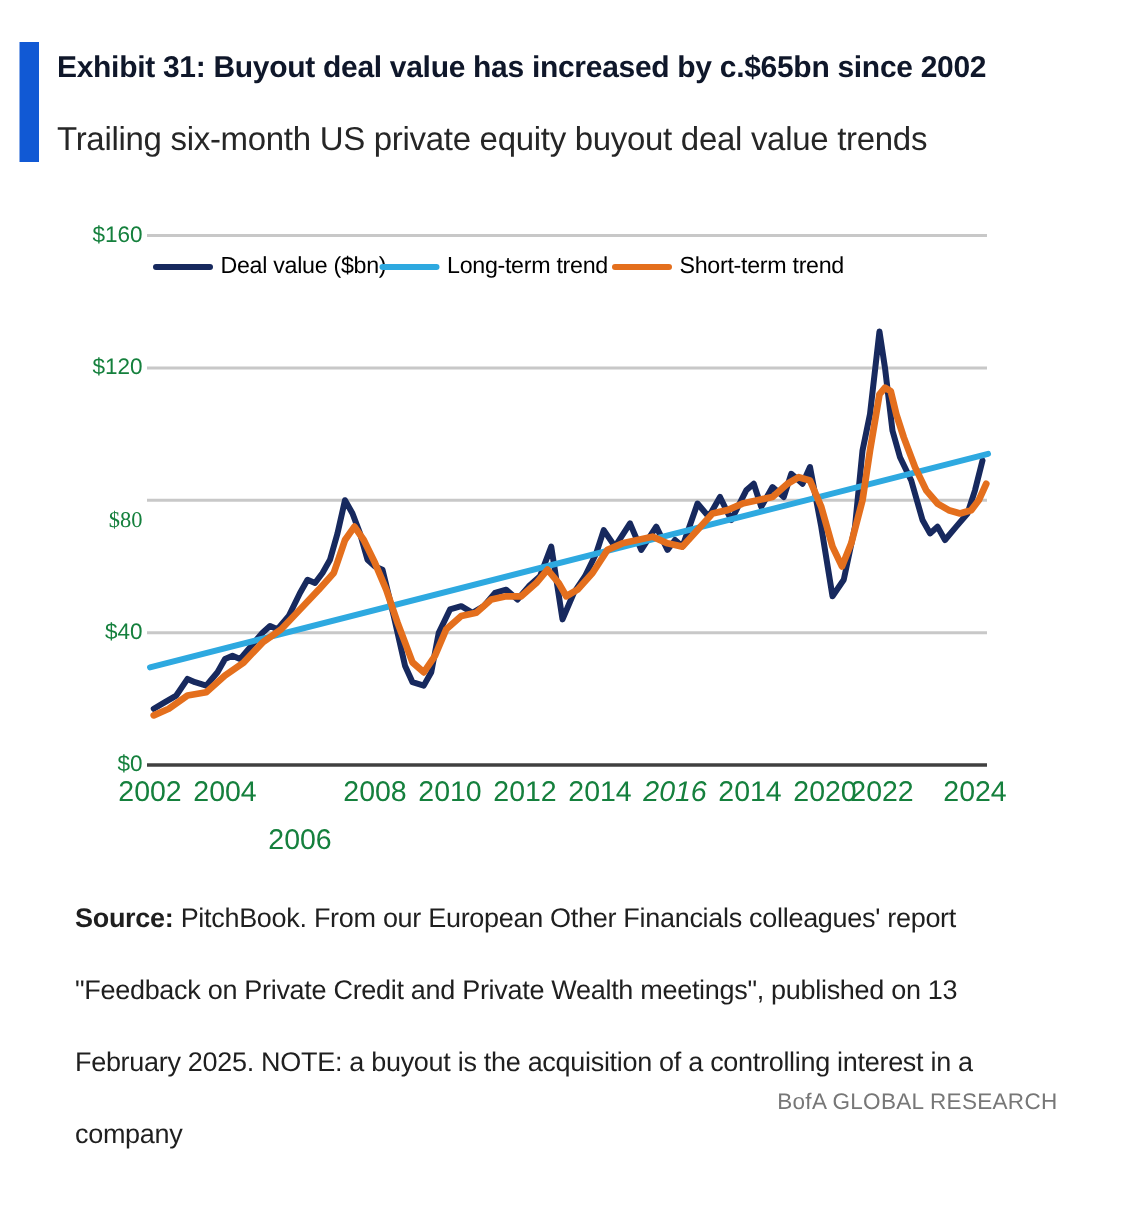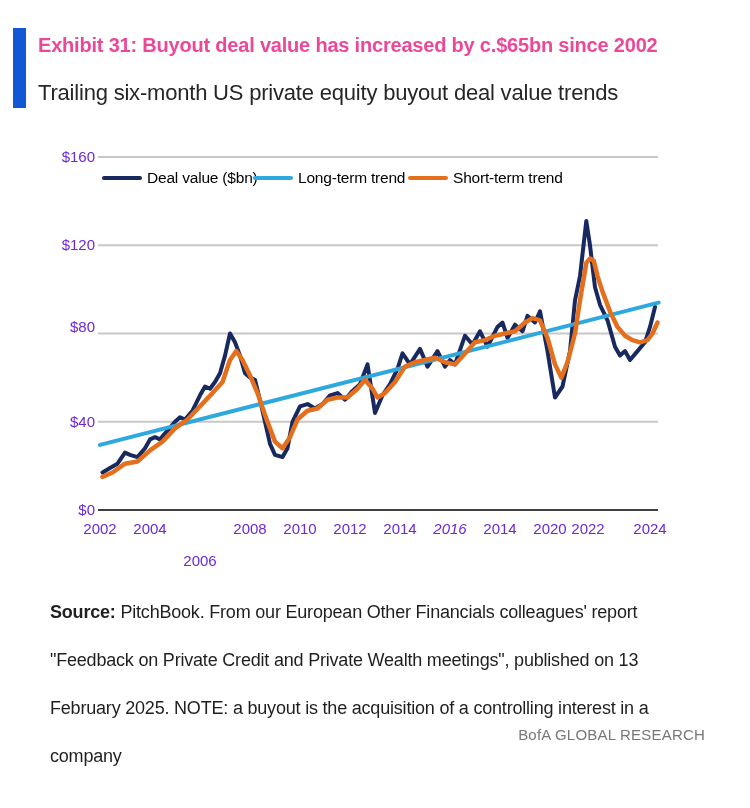--- a/index.html
+++ b/index.html
@@ -3,34 +3,34 @@
 <meta charset="utf-8">
 <style>
   html,body{margin:0;padding:0;background:#ffffff;}
   .page{
     position:relative;width:750px;height:808px;background:#ffffff;overflow:hidden;
     font-family:"Liberation Sans", sans-serif;color:#000;
   }
   .accent-bar{position:absolute;left:13px;top:28px;width:13px;height:80px;}
   .exhibit-title{
     position:absolute;left:38px;top:34px;width:690px;
-    font-size:20px;font-weight:bold;letter-spacing:-0.2px;color:#ec4899;
+    font-size:20px;font-weight:bold;letter-spacing:-0.2px;color:#0f172a;
   }
   .exhibit-subtitle{
     position:absolute;left:38px;top:80px;width:690px;
     font-size:22px;font-weight:400;letter-spacing:-0.2px;color:#262626;
   }
   svg.chart{position:absolute;left:0;top:0;width:750px;height:560px;}
   .ytick{
     position:absolute;left:30px;width:65px;text-align:right;
-    font-size:15px;color:#6d28d9;line-height:16px;
+    font-size:15px;color:#15803d;line-height:16px;
   }
   .xtick{
     position:absolute;top:521px;width:50px;margin-left:-25px;text-align:center;
-    font-size:15px;color:#6d28d9;line-height:16px;
+    font-size:19px;color:#15803d;line-height:16px;
   }
   .legend-item{position:absolute;top:169px;height:18px;display:flex;align-items:center;}
   .legend-swatch{display:inline-block;width:40px;height:4px;border-radius:2px;margin-right:5px;}
   .legend-label{font-size:15.5px;color:#000;white-space:nowrap;letter-spacing:-0.2px;}
   .source-block{
     position:absolute;left:50px;top:588px;width:660px;
     font-size:18px;line-height:48px;color:#1f1f1f;letter-spacing:-0.2px;
   }
   .source-prefix{font-weight:bold;}
   .branding{
@@ -56,21 +56,21 @@
       <line x1="98" x2="658" y1="421.75" y2="421.75" stroke="#c8c8c8" stroke-width="2"></line>
       <line x1="98" x2="658" y1="510" y2="510" stroke="#404040" stroke-width="2.2"></line>
       <polyline points="102.5,472.5 110.0,468.1 117.5,463.7 125.0,452.6 130.0,454.8 137.5,457.1 145.0,448.2 150.0,439.4 155.0,437.2 160.0,439.4 167.5,430.6 175.0,421.8 180.0,417.3 185.0,419.5 192.5,410.7 200.0,395.3 205.0,386.5 210.0,388.7 215.0,382.0 220.0,373.2 225.0,355.6 230.0,333.5 235.0,342.3 240.0,355.6 245.0,373.2 250.0,377.6 255.0,379.8 262.5,410.7 270.0,443.8 275.0,454.8 282.5,457.1 287.5,448.2 292.5,421.8 300.0,406.3 307.5,404.1 315.0,408.5 322.5,404.1 330.0,395.3 337.5,393.1 345.0,399.7 352.5,390.9 360.0,384.2 367.5,364.4 375.0,412.9 382.5,395.3 390.0,384.2 397.5,368.8 402.5,353.4 410.0,364.4 420.0,348.9 427.5,366.6 437.5,351.1 445.0,366.6 450.0,360.0 455.0,364.4 465.0,335.7 472.5,344.5 480.0,331.3 487.5,346.7 497.5,326.9 502.5,322.5 507.5,337.9 515.0,324.7 522.5,331.3 527.5,315.9 535.0,322.5 540.0,311.4 547.5,351.1 555.0,397.5 562.5,386.5 570.0,351.1 575.0,300.4 580.0,276.1 586.3,221.0 590.0,245.3 595.0,287.2 600.0,304.8 607.5,320.3 615.0,346.7 620.0,355.6 625.0,351.1 630.0,360.0 637.5,351.1 645.0,342.3 650.0,326.9 655.0,307.0" fill="none" stroke="#17295e" stroke-width="4" stroke-linejoin="round" stroke-linecap="round"></polyline>
       <polyline points="100.0,444.9 658.7,302.6" fill="none" stroke="#2ea9e0" stroke-width="4" stroke-linejoin="round" stroke-linecap="round"></polyline>
       <polyline points="102.5,476.9 112.5,472.5 125.0,463.7 137.5,461.5 150.0,450.4 162.5,441.6 175.0,428.4 187.5,419.5 200.0,406.3 212.5,393.1 222.5,382.0 230.0,360.0 236.3,351.1 242.5,360.0 250.0,375.4 257.5,393.1 265.0,415.1 275.0,441.6 282.5,448.2 290.0,437.2 297.5,419.5 307.5,410.7 317.5,408.5 327.5,399.7 337.5,397.5 347.5,397.5 357.5,388.7 365.0,379.8 372.5,388.7 377.5,397.5 385.0,393.1 395.0,382.0 405.0,366.6 415.0,362.2 425.0,360.0 435.0,357.8 445.0,362.2 455.0,364.4 465.0,353.4 475.0,342.3 485.0,340.1 495.0,335.7 505.0,333.5 515.0,331.3 525.0,322.5 532.5,318.1 540.0,320.3 547.5,337.9 555.0,364.4 561.3,377.6 567.5,362.2 575.0,333.5 580.0,300.4 586.3,262.9 590.0,258.5 593.8,260.7 597.5,276.1 602.5,291.6 610.0,311.4 617.5,326.9 625.0,335.7 632.5,340.1 640.0,342.3 647.5,340.1 652.5,333.5 657.5,322.5" fill="none" stroke="#e46f1d" stroke-width="4.5" stroke-linejoin="round" stroke-linecap="round"></polyline>
     </svg>
 
   <div id="ytick-layer">
       <div class="ytick" style="top: 149px;">$160</div>
       <div class="ytick" style="top: 237.25px;">$120</div>
-      <div class="ytick" style="top: 319px;">$80</div>
+      <div class="ytick" style="top: 339px; font-family: Liberation Serif, serif;">$80</div>
       <div class="ytick" style="top: 413.75px;">$40</div>
       <div class="ytick" style="top: 502px;">$0</div>
     </div>
   <div id="xtick-layer">
       <div class="xtick" style="left: 100px;">2002</div>
       <div class="xtick" style="left: 150px;">2004</div>
       <div class="xtick" style="left: 200px; margin-top: 32px;">2006</div>
       <div class="xtick" style="left: 250px;">2008</div>
       <div class="xtick" style="left: 300px;">2010</div>
       <div class="xtick" style="left: 350px;">2012</div>

